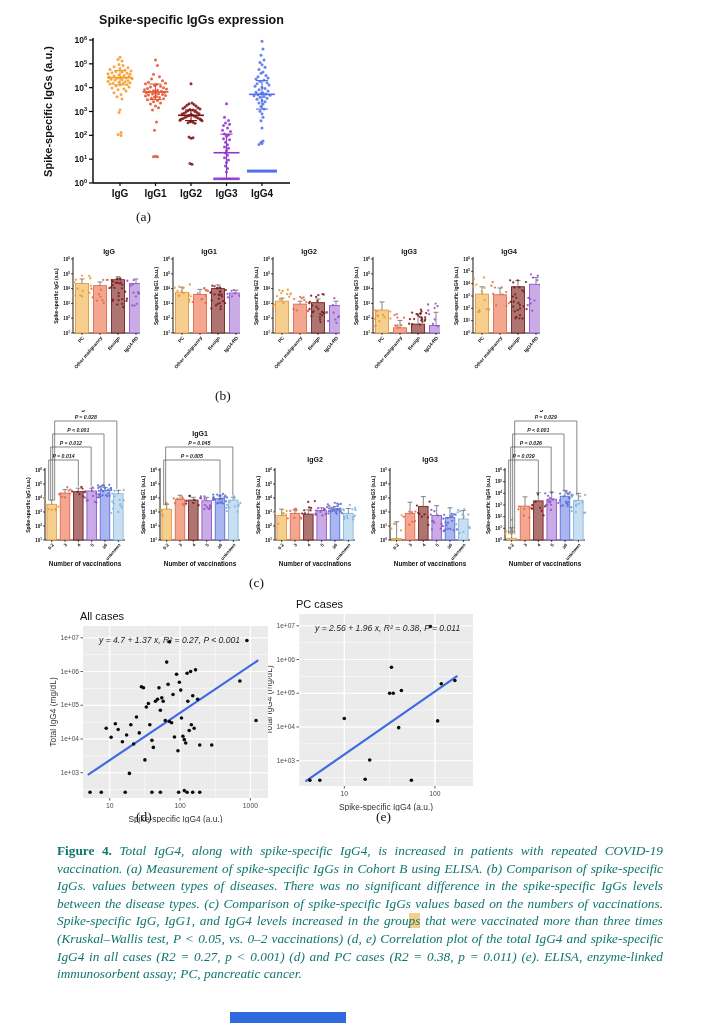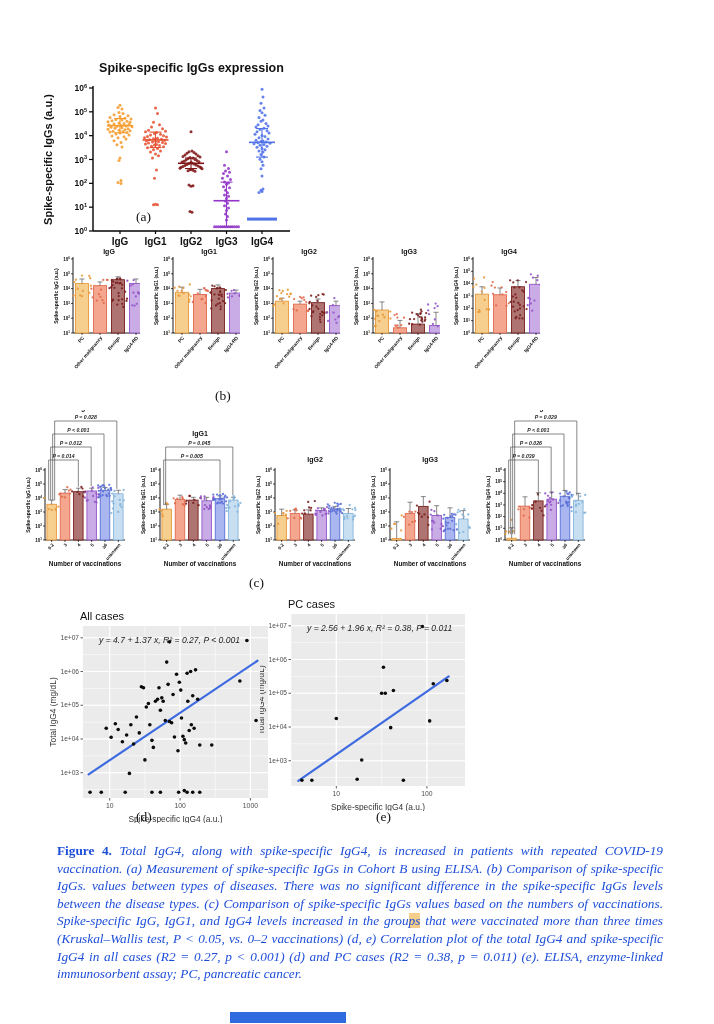--- a/index.html
+++ b/index.html
@@ -7,31 +7,31 @@
         font-family:"Liberation Sans",sans-serif;}
   .chart{position:absolute;}
   .sub-label{position:absolute;font-family:"Liberation Serif",serif;font-size:13.5px;color:#111;}
   #lab-a{left:136px;top:209px;}
   #lab-b{left:215px;top:388px;}
   #lab-c{left:249px;top:575px;}
   #lab-d{left:136px;top:809px;}
   #lab-e{left:376px;top:809px;}
   #caption{position:absolute;left:57px;top:842px;width:606px;
            font-family:"Liberation Serif",serif;font-size:13.3px;line-height:17.6px;
-           font-style:italic;color:#1d4ed8;text-align:justify;}
+           font-style:italic;color:#0f766e;text-align:justify;}
   #caption .seg-bold{font-weight:bold;font-style:normal;}
   #caption .seg-hl{background:#F6CE8B;}
   #footer-bar{position:absolute;left:230px;top:1012px;width:116px;height:11px;background:#2F6BDF;}
   svg{position:absolute;left:0;top:0;}
 </style>
 </head>
 <body>
 
 <div class="page">
-  <div id="panel-a" class="chart" style="left:30px;top:6px;width:280px;height:232px;margin-top:48px;">
+  <div id="panel-a" class="chart" style="left:30px;top:6px;width:280px;height:232px;">
       <svg width="280" height="232" viewBox="0 0 280 232">
         <text x="161.5" y="18" font-size="12.5" fill="#111" text-anchor="middle" font-family="&quot;Liberation Sans&quot;,sans-serif" font-weight="bold">Spike-specific IgGs expression</text>
         <line x1="63" y1="32" x2="63" y2="177" stroke="#000" stroke-width="1.4"></line>
         <line x1="63" y1="177" x2="260" y2="177" stroke="#000" stroke-width="1.4"></line>
         <line x1="59" y1="177" x2="63" y2="177" stroke="#000" stroke-width="1.2"></line>
         <text x="57" y="180" font-size="8.5" font-weight="bold" text-anchor="end" fill="#111" font-family="&quot;Liberation Sans&quot;,sans-serif"><tspan>10</tspan><tspan font-size="5.6" dy="-3.2">0</tspan></text>
         <line x1="59" y1="153.16666666666666" x2="63" y2="153.16666666666666" stroke="#000" stroke-width="1.2"></line>
         <text x="57" y="156.16666666666666" font-size="8.5" font-weight="bold" text-anchor="end" fill="#111" font-family="&quot;Liberation Sans&quot;,sans-serif"><tspan>10</tspan><tspan font-size="5.6" dy="-3.2">1</tspan></text>
         <line x1="59" y1="129.33333333333334" x2="63" y2="129.33333333333334" stroke="#000" stroke-width="1.2"></line>
         <text x="57" y="132.33333333333334" font-size="8.5" font-weight="bold" text-anchor="end" fill="#111" font-family="&quot;Liberation Sans&quot;,sans-serif"><tspan>10</tspan><tspan font-size="5.6" dy="-3.2">2</tspan></text>
@@ -1564,21 +1564,21 @@
         <circle cx="196.89733840304183" cy="32.501960784313724" r="1.8" fill="#0b0b0b"></circle>
         <circle cx="206.04182509505702" cy="112.43137254901961" r="1.8" fill="#0b0b0b"></circle>
         <text x="30" y="12" font-size="11" fill="#111" text-anchor="start" font-family="&quot;Liberation Sans&quot;,sans-serif">All cases</text>
         <text x="49" y="35" font-size="8.6" fill="#222" text-anchor="start" font-family="&quot;Liberation Sans&quot;,sans-serif" font-style="italic">y = 4.7 + 1.37 x, R² = 0.27, P &lt; 0.001</text>
         <text x="0" y="0" font-size="8.4" fill="#333" text-anchor="middle" font-family="&quot;Liberation Sans&quot;,sans-serif" transform="translate(6,104) rotate(-90)">Total IgG4 (mg/dL)</text>
         <text x="125.5" y="214" font-size="8.4" fill="#333" text-anchor="middle" font-family="&quot;Liberation Sans&quot;,sans-serif">Spike-specific IgG4 (a.u.)</text>
       </svg>
     </div>
   <div id="lab-d" class="sub-label">(d)</div>
 
-  <div id="panel-e" class="chart" style="left:260px;top:596px;width:230px;height:215px;">
+  <div id="panel-e" class="chart" style="left:268px;top:596px;width:230px;height:215px;">
       <svg width="230" height="215" viewBox="0 0 230 215">
         <rect x="31" y="18" width="174" height="172" fill="#EBEBEB"></rect>
         <line x1="31" y1="18" x2="31" y2="190" stroke="#fff" stroke-width="0.55"></line>
         <line x1="76.3125" y1="18" x2="76.3125" y2="190" stroke="#fff" stroke-width="0.55"></line>
         <line x1="121.625" y1="18" x2="121.625" y2="190" stroke="#fff" stroke-width="0.55"></line>
         <line x1="166.9375" y1="18" x2="166.9375" y2="190" stroke="#fff" stroke-width="0.55"></line>
         <line x1="31" y1="181.5686274509804" x2="205" y2="181.5686274509804" stroke="#fff" stroke-width="0.55"></line>
         <line x1="31" y1="164.70588235294116" x2="205" y2="164.70588235294116" stroke="#fff" stroke-width="0.55"></line>
         <line x1="31" y1="147.84313725490196" x2="205" y2="147.84313725490196" stroke="#fff" stroke-width="0.55"></line>
         <line x1="31" y1="130.98039215686273" x2="205" y2="130.98039215686273" stroke="#fff" stroke-width="0.55"></line>

